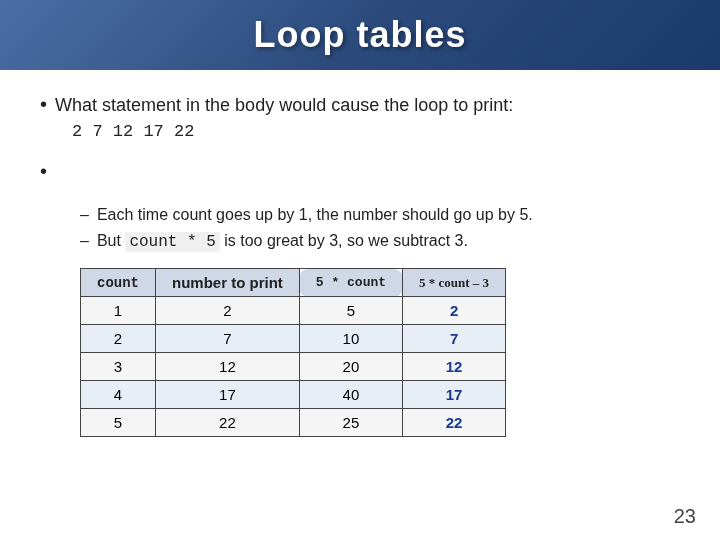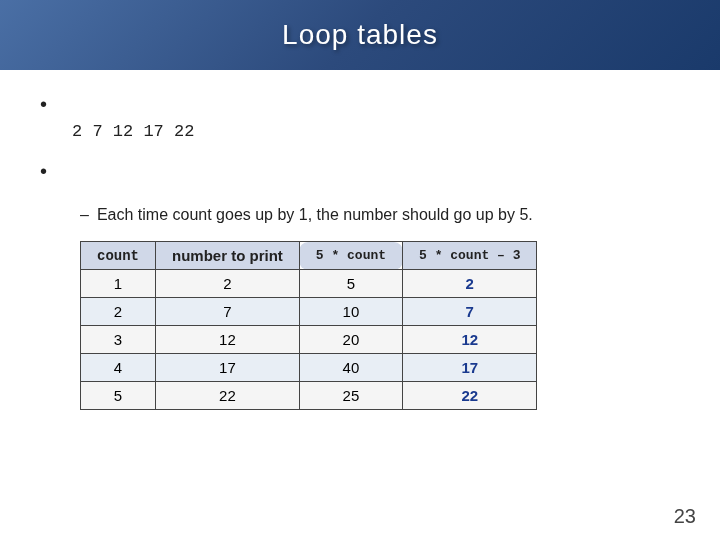--- a/index.html
+++ b/index.html
@@ -17,22 +17,22 @@
       width: 100%;
       height: 70px;
       background: linear-gradient(135deg, #4a6fa5 0%, #2c4a7c 50%, #1a3a6b 100%);
       display: flex;
       align-items: center;
       justify-content: center;
     }
 
     .header h1 {
       color: #ffffff;
-      font-size: 28px;
-      font-weight: normal;
+      font-size: 36px;
+      font-weight: bold;
       text-shadow: 2px 2px 4px rgba(0,0,0,0.4);
       letter-spacing: 1px;
     }
 
     .content {
       padding: 20px 40px;
     }
 
     .bullet-item {
       margin-bottom: 16px;
@@ -121,21 +121,21 @@
       text-align: right;
     }
 
     table thead th:nth-child(3) {
       font-family: 'Courier New', Courier, monospace;
       font-size: 13px;
       border-radius: 9px;
     }
 
     table thead th:nth-child(4) {
-      font-family: Liberation Mono, monospace;
+      font-family: Liberation Serif, serif;
       font-size: 13px;
     }
 
     table tbody tr:nth-child(odd) {
       background: #f5f5f5;
     }
 
     table tbody tr:nth-child(even) {
       background: #e8eef5;
     }
@@ -161,34 +161,44 @@
 
 <div class="header">
   <h1>Loop tables</h1>
 </div>
 
 <div class="content">
 
   <div class="bullet-item">
     <p>
       <span class="bullet-dot">•</span>
+      <span>
+        <span>What statement in the body would cause the loop to print:</span>
+      </span>
     </p>
     <div class="code-block">
       <span>2  7  12  17  22</span>
     </div>
   </div>
 
   <div class="bullet-item">
     <p>
       <span class="bullet-dot">•</span>
     </p>
 
     <div class="sub-bullets">
       <div class="sub-bullet">
         <span>Each time count goes up by 1, the number should go up by 5.</span>
+      </div>
+      <div class="sub-bullet">
+        <span>
+          <span>But</span>
+          <span class="code-inline">count * 5</span>
+          <span>is too great by 3, so we subtract 3.</span>
+        </span>
       </div>
     </div>
 
     <div class="table-container">
       <table>
         <thead>
           <tr>
             <th>count</th>
             <th>number to print</th>
             <th>5 * count</th>

